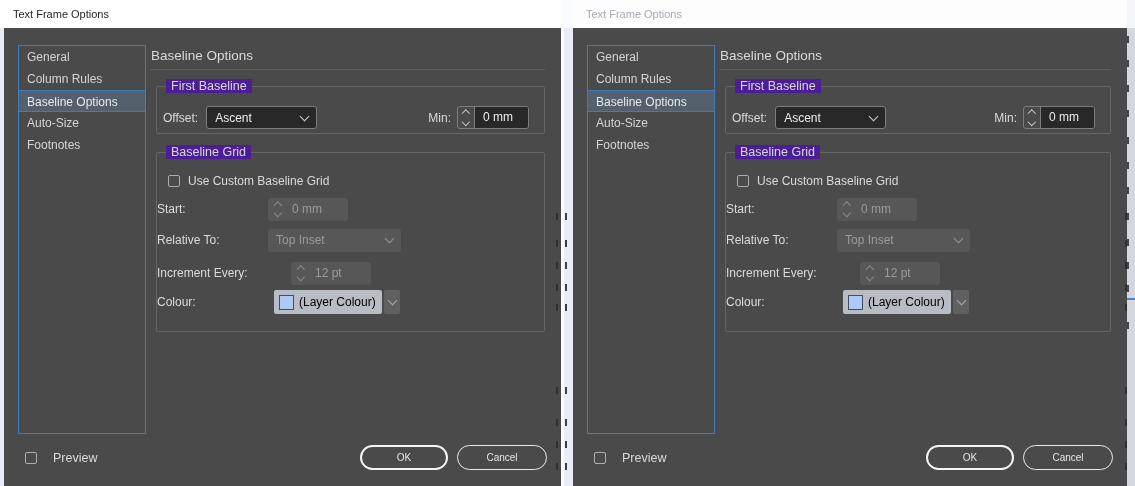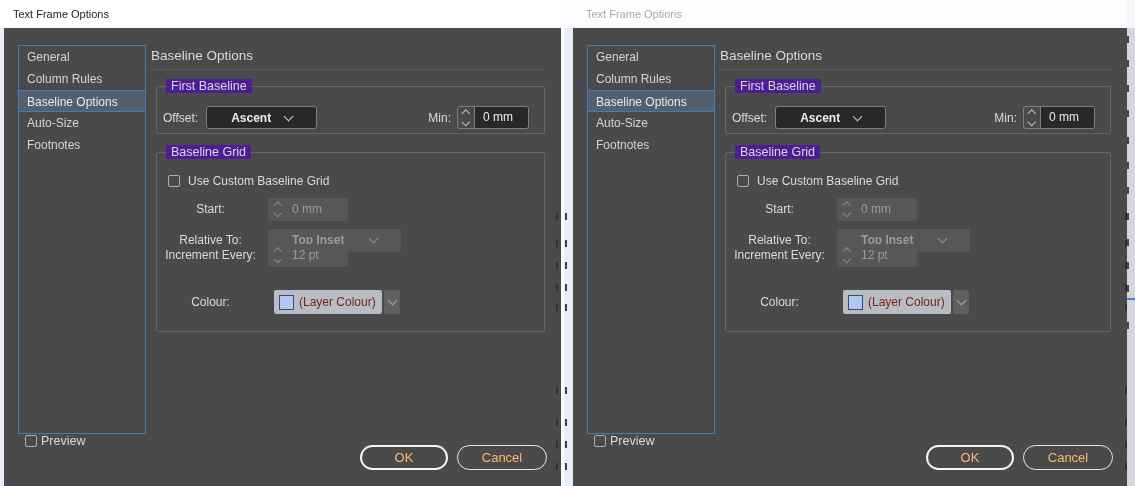--- a/index.html
+++ b/index.html
@@ -27,21 +27,21 @@
   .panel-sep{position:absolute;left:146px;right:16px;top:41px;height:1px;background:#5d5d5d;}
 
   .fs{position:absolute;left:152px;right:16px;border:1px solid #656565;border-radius:2px;box-sizing:border-box;}
   .fs1{top:58px;height:48px;}
   .fs2{top:124px;height:180px;}
   .legend{position:absolute;top:-8px;left:9px;background:#4c1d95;padding:0 5px;font-size:12.5px;color:#d9d9d9;}
 
   .lbl{font-size:12px;color:#dadada;white-space:nowrap;}
 
   
-  .dd{display:flex;align-items:center;box-sizing:border-box;height:23px;background:#282828;border:1px solid #7d7d7d;border-radius:3px;padding:0 24px;font-size:12px;color:#ececec;font-weight:bold;}
+  .dd{display:flex;align-items:center;box-sizing:border-box;height:23px;background:#282828;border:1px solid #7d7d7d;border-radius:3px;padding:0 8px;font-size:12px;color:#ececec;}
   .dd .chv{margin-left:auto;color:#c9c9c9;}
   
   .dd.dis{background:#575757;border:none;color:#9b9b9b;height:23px;}
   .dd.dis .chv{color:#949494;}
 
   
   .minctl{display:flex;height:23px;box-sizing:border-box;border:1px solid #7d7d7d;border-radius:3px;overflow:hidden;}
   .stp{width:17px;display:flex;flex-direction:column;align-items:center;justify-content:center;gap:2px;color:#d6d6d6;border-right:1px solid #7d7d7d;box-sizing:border-box;}
   .minctl .val{width:53px;background:#282828;color:#ececec;font-size:12px;line-height:21px;padding-left:8px;box-sizing:border-box;}
   
@@ -56,40 +56,40 @@
   .stp .chv.up{transform:rotate(-135deg);}
   .stp .chv.down{transform:rotate(45deg);}
 
   
   .cbx{display:inline-block;width:12px;height:12px;border:1px solid #aeaeae;border-radius:2px;background:transparent;box-sizing:border-box;flex:0 0 auto;}
 
   .ckrow{position:absolute;display:flex;align-items:center;gap:8px;}
   .fs2 .ckrow{left:11px;top:21px;}
 
   .grow{position:absolute;left:0;right:8px;height:24px;display:flex;align-items:center;}
-  .grow .lbl{width:107px;text-align:center;margin-right:4px;}
-  .grow.r1{top:44px;} .grow.r2{top:75px;} .grow.r3{top:90px;} .grow.r4{top:137px;}
+  .grow .lbl{width:107px;text-align:left;margin-right:4px;}
+  .grow.r1{top:44px;} .grow.r2{top:75px;} .grow.r3{top:108px;gap:23px;} .grow.r4{top:137px;}
   .grow .dd.dis{width:133px;box-sizing:border-box;}
 
   
   .colcombo{display:flex;align-items:center;margin-left:6px;}
   .col-main{display:flex;align-items:center;width:108px;height:24px;background:#b8bcc3;border-radius:2px;box-sizing:border-box;}
   .swatch{width:15px;height:15px;background:#aec9f4;border:1px solid #3d4e6b;box-sizing:border-box;margin:0 5px 0 5px;flex:0 0 auto;}
-  .col-text{font-size:12px;color:#7f1d1d;white-space:nowrap;}
+  .col-text{font-size:12px;color:#000000;white-space:nowrap;}
   .col-chev{width:16px;height:24px;margin-left:2px;background:#606060;border-radius:2px;display:flex;align-items:center;justify-content:center;color:#a8a8a8;}
 
   
   .fb-row{position:absolute;left:6px;right:15px;top:19px;height:23px;display:flex;align-items:center;}
   .fb-row .dd{width:111px;margin-left:8px;box-sizing:border-box;}
   .fb-row .min-group{margin-left:auto;display:flex;align-items:center;gap:6px;}
 
   
-  .preview{position:absolute;left:21px;top:406px;display:flex;align-items:center;gap:4px;}
+  .preview{position:absolute;left:21px;top:423px;display:flex;align-items:center;gap:16px;}
   .preview .lbl{font-size:12.5px;}
-  .btn{position:absolute;top:417px;height:25px;box-sizing:border-box;border-radius:13px;background:transparent;color:#fdba74;font-size:13px;font-family:inherit;display:flex;align-items:center;justify-content:center;cursor:pointer;}
+  .btn{position:absolute;top:417px;height:25px;box-sizing:border-box;border-radius:13px;background:transparent;color:#e5e5e5;font-size:10px;font-family:inherit;display:flex;align-items:center;justify-content:center;cursor:pointer;}
   .btn-ok{right:113px;width:88px;border:2.5px solid #f5f5f5;}
   .btn-cancel{right:14px;width:90px;border:1.5px solid #e9e9e9;}
 
   
   .gap-strip{position:absolute;left:561px;top:0;width:12px;height:486px;background:#e9edf8;}
   .gap-strip .white-edge{position:absolute;left:0;top:0;width:3px;height:486px;background:#fbfcfe;}
   .gap-strip .topband{position:absolute;left:0;top:0;width:12px;height:28px;background:#fbfcfe;}
   .left-edge-strip{position:absolute;left:0;top:28px;width:4px;height:458px;background:#e7ebf5;}
   .right-strip{position:absolute;left:1127px;top:0;width:8px;height:486px;background:#d4d8de;}
   .right-strip .topband{position:absolute;left:0;top:0;width:8px;height:28px;background:#f3f5f9;}

